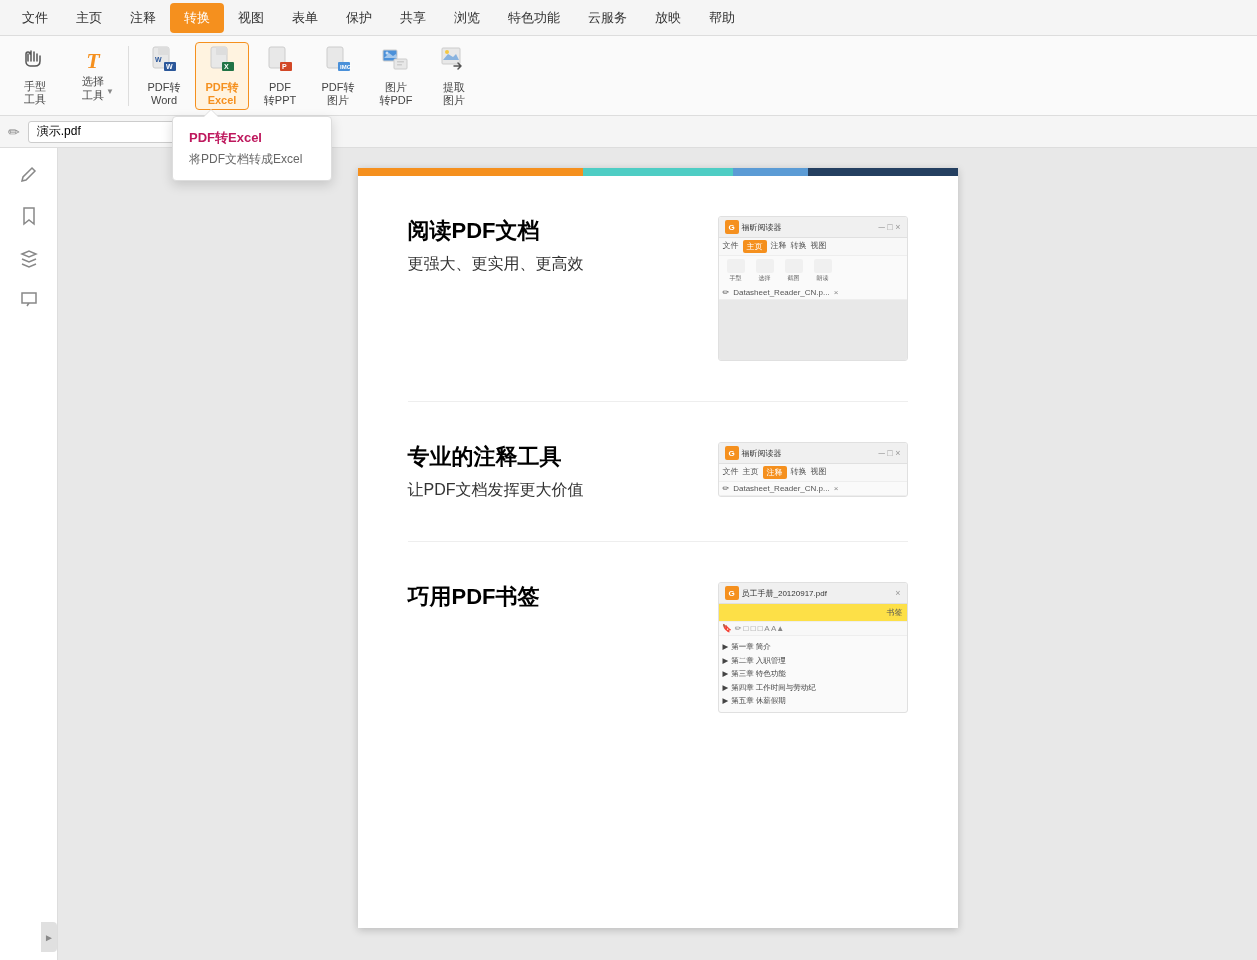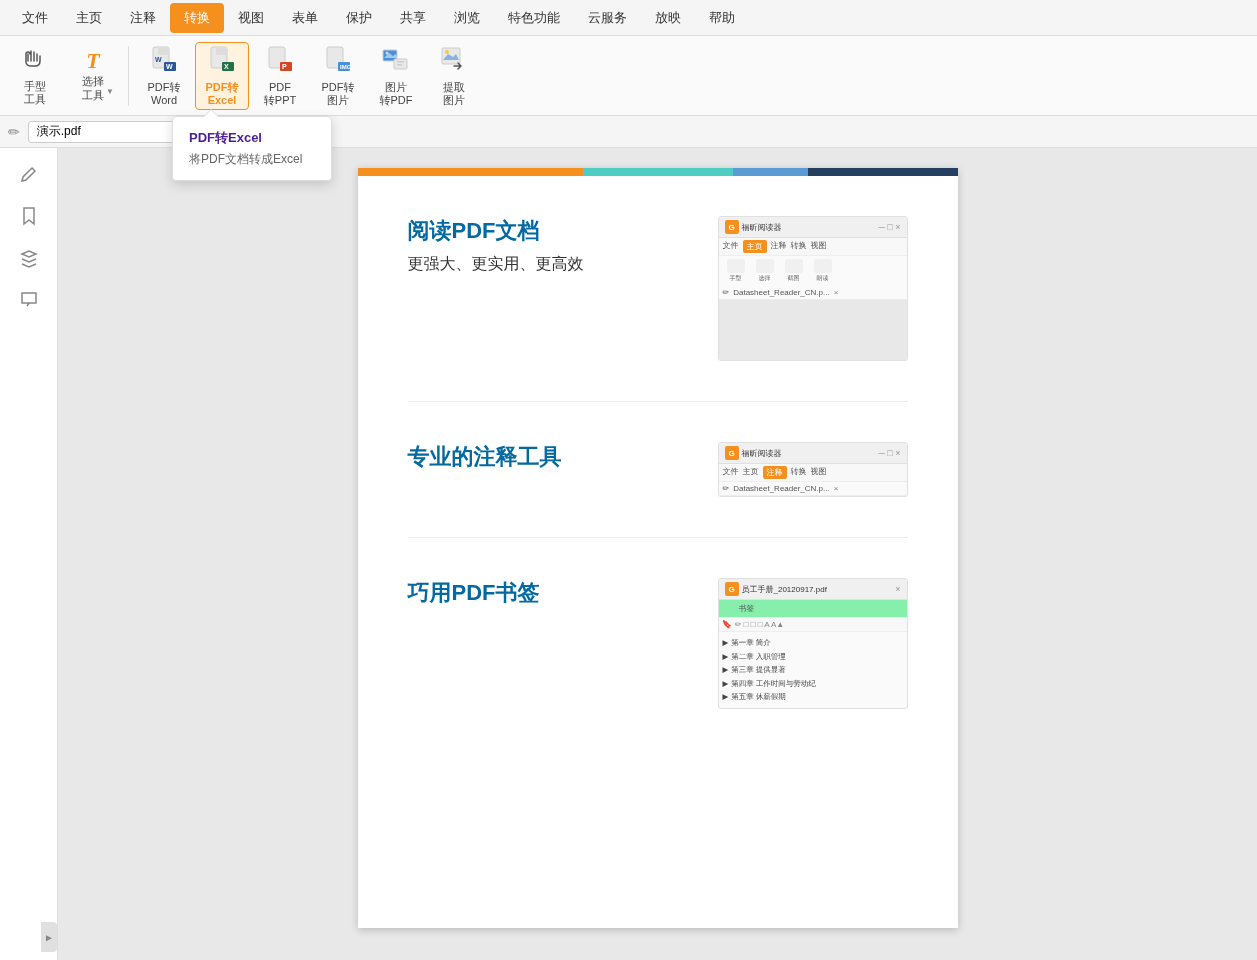--- a/index.html
+++ b/index.html
@@ -106,21 +106,21 @@
     }
     .color-bar-segment { height: 100%; }
 
     
     .pdf-content {
       padding: 40px 50px;
     }
     .pdf-section { margin-bottom: 40px; padding-bottom: 30px; border-bottom: 1px solid #eee; }
     .pdf-section:last-child { border-bottom: none; }
     .pdf-section-title {
-      font-size: 22px; font-weight: bold; color: #0369a1;
+      font-size: 22px; font-weight: bold; color: #000000;
       margin-bottom: 8px;
     }
     .pdf-section-subtitle {
       font-size: 16px; color: #333; margin-bottom: 10px; font-weight: 500;
     }
     .pdf-section-text {
       font-size: 12px; color: #555; line-height: 1.8;
     }
 
     
@@ -129,21 +129,21 @@
       top: 116px; left: 172px;
       background: #fff;
       border: 1px solid #ddd;
       border-radius: 4px;
       box-shadow: 0 4px 12px rgba(0,0,0,0.15);
       padding: 12px 16px;
       z-index: 1000;
       min-width: 160px;
     }
     .dropdown-tooltip .tip-title {
-      font-weight: bold; font-size: 13px; color: #4c1d95; margin-bottom: 4px;
+      font-weight: bold; font-size: 13px; color: #be185d; margin-bottom: 4px;
     }
     .dropdown-tooltip .tip-desc {
       font-size: 12px; color: #666;
     }
     
     .dropdown-tooltip::before {
       content: '';
       position: absolute;
       top: -8px; left: 30px;
       border-left: 8px solid transparent;
@@ -418,50 +418,51 @@
               </div>
             </div>
             <div style="padding:2px 4px;border-bottom:1px solid #eee;font-size:8px;color:#555;display:flex;align-items:center;gap:4px;">
               <span>✏</span>
               <span>Datasheet_Reader_CN.p...</span>
               <span style="color:#888;">×</span>
             </div>
           </div>
 
           <div class="pdf-section-title">专业的注释工具</div>
+          <div class="pdf-section-subtitle">让PDF文档发挥更大价值</div>
         </div>
 
         <div class="pdf-section clearfix">
 
           <div class="app-preview-box">
             <div class="app-preview-header">
               <div style="display:flex;align-items:center;gap:3px;">
                 <div class="app-preview-icon">G</div>
                 <span style="font-size:8px;color:#333;">员工手册_20120917.pdf</span>
               </div>
               <div style="display:flex;gap:2px;">
                 <span style="font-size:9px;color:#999;">×</span>
               </div>
             </div>
-            <div style="padding:3px 20px;background:#86efac;border-bottom:1px solid #eee;font-size:8px;color:#555;">书签</div>
+            <div style="padding:3px 4px;background:#fde047;border-bottom:1px solid #eee;font-size:8px;color:#555;text-align:right;">书签</div>
             <div style="display:flex;gap:3px;padding:2px 4px;background:#f8f8f8;border-bottom:1px solid #eee;">
               <span style="font-size:8px;color:#888;">🔖 ✏ □ □ □ A A▲</span>
             </div>
             <div style="padding:4px;font-size:7.5px;color:#444;line-height:1.8;">
               <div style="display:flex;align-items:center;gap:3px;">
                 <span>▶</span>
                   <span>第一章 简介</span>
               </div>
               <div style="display:flex;align-items:center;gap:3px;">
                 <span>▶</span>
                   <span>第二章 入职管理</span>
               </div>
               <div style="display:flex;align-items:center;gap:3px;">
                 <span>▶</span>
-                  <span>第三章 提供显著</span>
+                  <span>第三章 特色功能</span>
               </div>
               <div style="display:flex;align-items:center;gap:3px;">
                 <span>▶</span>
                   <span>第四章 工作时间与劳动纪</span>
               </div>
               <div style="display:flex;align-items:center;gap:3px;">
                 <span>▶</span>
                   <span>第五章 休薪假期</span>
               </div>
             </div>

